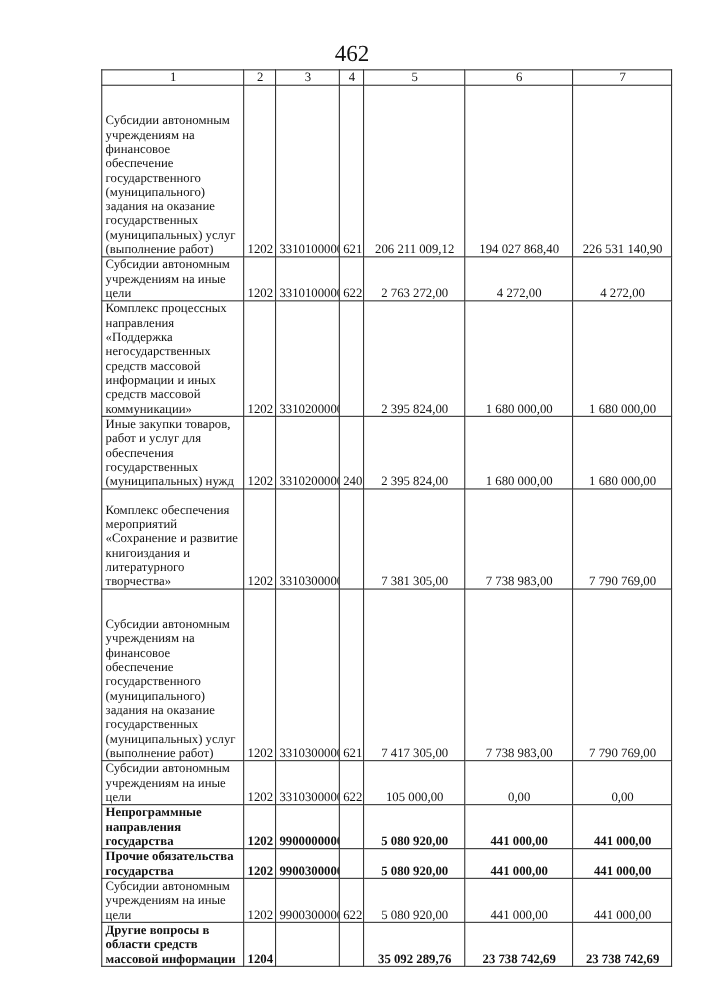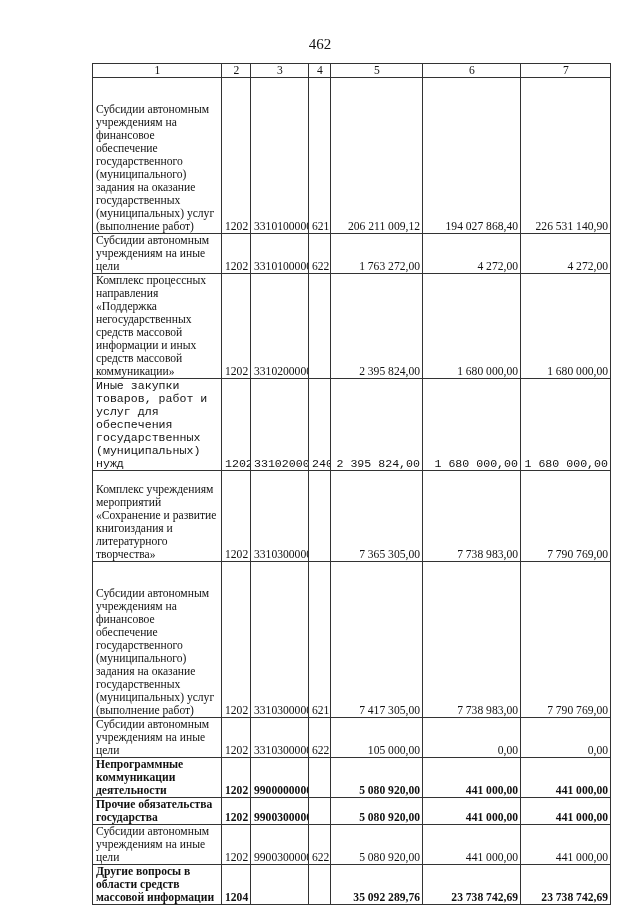--- a/index.html
+++ b/index.html
@@ -1,28 +1,28 @@
 <!DOCTYPE html>
 <html><head>
 <meta charset="utf-8">
 <style>
   html, body { margin: 0; padding: 0; background: #ffffff; }
   body { width: 640px; height: 905px; position: relative; overflow: hidden;
          font-family: "Liberation Serif", "DejaVu Serif", serif; color: #111; }
   .page-number { position: absolute; top: 36px; left: 0; width: 640px; text-align: center;
-                 font-size: 15px; }
+                 font-size: 21px; }
   table.budget { position: absolute; top: 63px; left: 92px; border-collapse: collapse;
                  table-layout: fixed; width: 518px; font-size: 11.6px; line-height: 13px; }
   table.budget td { border: 1px solid #333; padding: 0 2px 0 3px; vertical-align: bottom;
                     overflow: hidden; }
   table.budget tr.hdr td { text-align: center; vertical-align: middle; height: 13px; }
   td.c1 { text-align: left; }
   td.c2, td.c3, td.c4 { text-align: center; white-space: nowrap; }
   td.c3 { padding-left: 2px; }
-  td.num { text-align: right; white-space: nowrap; padding-right: 0; margin-left: 44px; }
+  td.num { text-align: center; white-space: nowrap; padding-right: 0; margin-left: 44px; }
   tr.bold td { font-weight: bold; }
 </style>
 </head>
 <body>
 
 <div class="page-number">462</div>
 
 <table class="budget">
   <colgroup>
     <col style="width:129px">
@@ -50,48 +50,48 @@
         <td class="c4">621</td>
         <td class="num">206 211 009,12</td>
         <td class="num">194 027 868,40</td>
         <td class="num">226 531 140,90</td>
       </tr>
       <tr style="height: 39px;">
         <td class="c1">Субсидии автономным учреждениям на иные цели</td>
         <td class="c2">1202</td>
         <td class="c3">3310100000</td>
         <td class="c4">622</td>
-        <td class="num">1 763 272,00</td>
+        <td class="num">2 763 272,00</td>
         <td class="num">4 272,00</td>
         <td class="num">4 272,00</td>
       </tr>
       <tr style="height: 104px;">
         <td class="c1">Комплекс процессных направления «Поддержка негосударственных средств массовой информации и иных средств массовой коммуникации»</td>
         <td class="c2">1202</td>
         <td class="c3">3310200000</td>
         <td class="c4"></td>
         <td class="num">2 395 824,00</td>
         <td class="num">1 680 000,00</td>
         <td class="num">1 680 000,00</td>
       </tr>
-      <tr style="height: 65px; font-family: Liberation Mono, monospace;">
+      <tr style="height: 65px;">
         <td class="c1">Иные закупки товаров, работ и услуг для обеспечения государственных (муниципальных) нужд</td>
         <td class="c2">1202</td>
         <td class="c3">3310200000</td>
         <td class="c4">240</td>
         <td class="num">2 395 824,00</td>
         <td class="num">1 680 000,00</td>
         <td class="num">1 680 000,00</td>
       </tr>
       <tr style="height: 91px;">
-        <td class="c1">Комплекс учреждениям мероприятий «Сохранение и развитие книгоиздания и литературного творчества»</td>
+        <td class="c1">Комплекс обеспечения мероприятий «Сохранение и развитие книгоиздания и литературного творчества»</td>
         <td class="c2">1202</td>
         <td class="c3">3310300000</td>
         <td class="c4"></td>
-        <td class="num">7 365 305,00</td>
+        <td class="num">7 381 305,00</td>
         <td class="num">7 738 983,00</td>
         <td class="num">7 790 769,00</td>
       </tr>
       <tr style="height: 156px;">
         <td class="c1">Субсидии автономным учреждениям на финансовое обеспечение государственного (муниципального) задания на оказание государственных (муниципальных) услуг (выполнение работ)</td>
         <td class="c2">1202</td>
         <td class="c3">3310300000</td>
         <td class="c4">621</td>
         <td class="num">7 417 305,00</td>
         <td class="num">7 738 983,00</td>
@@ -100,21 +100,21 @@
       <tr style="height: 39px;">
         <td class="c1">Субсидии автономным учреждениям на иные цели</td>
         <td class="c2">1202</td>
         <td class="c3">3310300000</td>
         <td class="c4">622</td>
         <td class="num">105 000,00</td>
         <td class="num">0,00</td>
         <td class="num">0,00</td>
       </tr>
       <tr class="bold" style="height: 39px;">
-        <td class="c1">Непрограммные коммуникации деятельности</td>
+        <td class="c1">Непрограммные направления государства</td>
         <td class="c2">1202</td>
         <td class="c3">9900000000</td>
         <td class="c4"></td>
         <td class="num">5 080 920,00</td>
         <td class="num">441 000,00</td>
         <td class="num">441 000,00</td>
       </tr>
       <tr style="height: 26px; font-weight: bold;">
         <td class="c1">Прочие обязательства государства</td>
         <td class="c2">1202</td>

